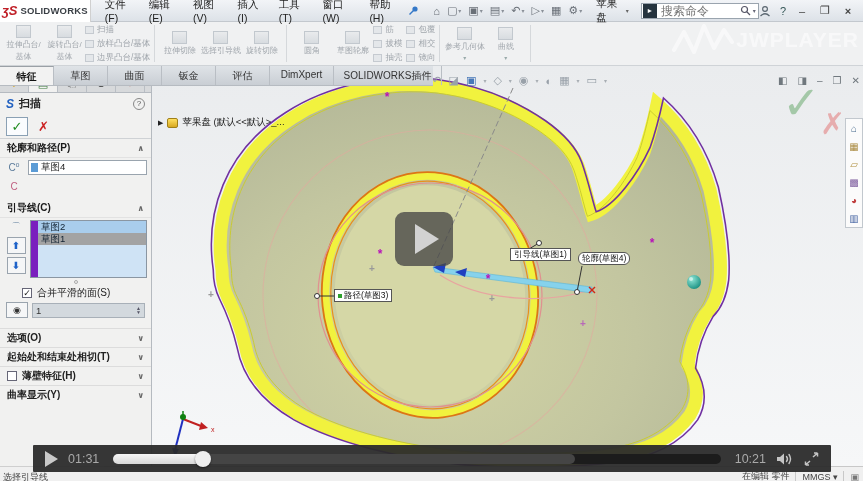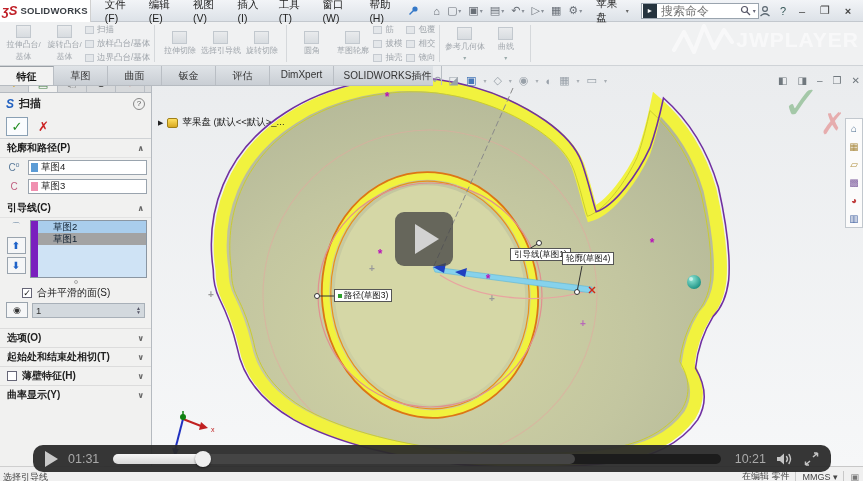--- a/index.html
+++ b/index.html
@@ -88,21 +88,21 @@
   .sw{width:7px;height:9px;flex:0 0 auto;}
   .sw.blue{background:#5b9bd5;}
   .sw.pink{background:#f090b0;}
   .guide-wrap{display:flex;gap:2px;padding:2px 4px 0 4px;}
   .guide-left{width:24px;display:flex;flex-direction:column;align-items:center;gap:3px;}
   .gicon{font-size:10px;color:#5a7a9a;}
   .updown{width:19px;height:17px;border:1px solid #9aa4ae;background:#f5f6f7;display:flex;align-items:center;justify-content:center;color:#1e62c8;font-size:10px;font-weight:bold;}
   .guide-list{flex:1;height:58px;border:1px solid #8a96a2;background:#cfe3f5;display:flex;}
   .guide-stripe{width:7px;background:#7a1fbe;}
   .guide-items{flex:1;}
-  .gitem{height:12px;line-height:12px;padding-left:15px;font-size:9.5px;color:#102030;}
+  .gitem{height:12px;line-height:12px;padding-left:3px;font-size:9.5px;color:#102030;}
   .gitem.a{background:#a9cdec;}
   .gitem.b{background:#a3a3a3;}
   .list-grip{height:7px;display:flex;align-items:center;justify-content:center;}
   .list-grip i{width:4px;height:4px;border:1px solid #aaa;border-radius:50%;}
   .chk-row{display:flex;align-items:center;gap:5px;padding-left:22px;height:15px;}
   .chk{width:10px;height:10px;border:1px solid #667;background:#fff;font-size:9px;line-height:9px;color:#222;text-align:center;}
   .eye-row{display:flex;align-items:center;gap:4px;padding:2px 6px;height:20px;}
   .eyebtn{width:22px;height:16px;border:1px solid #9aa4ae;background:#f5f6f7;display:flex;align-items:center;justify-content:center;font-size:9px;color:#333;}
   .spin{flex:1;height:15px;background:#d3d9de;border:1px solid #a8b0b8;display:flex;align-items:center;padding:0 3px;font-size:9.5px;color:#333;}
   .spin .arrows{margin-left:auto;display:flex;flex-direction:column;font-size:5px;color:#556;line-height:4px;}
@@ -116,21 +116,21 @@
   .status-right{position:absolute;right:4px;top:3px;display:flex;align-items:center;gap:6px;}
   .status-right .sep{width:1px;height:11px;background:#c8c8c8;}
   .sheettabs{position:absolute;left:0;top:457px;width:104px;height:10px;background:#e8e8e8;border:1px solid #cfcfcf;z-index:9;}
   .sheettabs i{position:absolute;left:56px;top:1px;width:44px;height:6px;background:#bdbdbd;display:block;}
 
   
   .watermark{position:absolute;top:22px;right:4px;display:flex;align-items:center;z-index:40;opacity:.55;}
   .watermark .wm-text{color:#fff;font-size:21px;font-weight:bold;letter-spacing:1px;}
   .playoverlay{position:absolute;left:395px;top:212px;width:58px;height:54px;background:rgba(70,70,70,.78);border-radius:9px;display:flex;align-items:center;justify-content:center;z-index:42;}
   .playoverlay .tri{width:0;height:0;border-left:24px solid #d2d2d2;border-top:15px solid transparent;border-bottom:15px solid transparent;margin-left:6px;}
-  .playerbar{position:absolute;left:33px;top:445px;width:798px;height:27px;background:rgba(43,43,43,.95);border-radius:10px;display:flex;align-items:center;padding:0 12px;gap:10px;z-index:45;}
+  .playerbar{position:absolute;left:33px;top:445px;width:798px;height:27px;background:rgba(43,43,43,.95);border-radius:1px;display:flex;align-items:center;padding:0 12px;gap:10px;z-index:45;}
   .pb-play{width:0;height:0;border-left:13px solid #c9c9c9;border-top:8px solid transparent;border-bottom:8px solid transparent;}
   .pb-time{font-size:12.5px;color:#a9a9a9;}
   .pb-track{flex:1;height:10px;background:#1c1c1c;border-radius:5px;position:relative;margin:0 4px;}
   .pb-buffer{position:absolute;left:0;top:0;height:100%;width:76%;background:#454545;border-radius:5px;}
   .pb-played{position:absolute;left:0;top:0;height:100%;width:14.8%;background:linear-gradient(#f6f6f6,#d9d9d9);border-radius:5px;}
   .pb-knob{position:absolute;left:calc(14.8% - 8px);top:-3px;width:16px;height:16px;border-radius:50%;background:#eee;box-shadow:0 1px 2px rgba(0,0,0,.5);}
 </style>
 </head>
 <body>
 
@@ -417,21 +417,21 @@
       <span style="color:#44698c;">⌂</span>
       <span style="color:#a8883c;">▦</span>
       <span style="color:#b09040;">▱</span>
       <span style="color:#8060a0;">▩</span>
       <span style="color:#c04040;">◕</span>
       <span style="color:#4060a0;">▥</span>
     </div>
 
     <div class="callout" style="left:182px;top:223px;"><span class="gdot"></span><span>路径(草图3)</span></div>
     <div class="callout" style="left:358px;top:182px;"><span>引导线(草图1)</span></div>
-    <div class="callout" style="left:410px;top:186px;"><span>轮廓(草图4)</span></div>
+    <div class="callout" style="left:426px;top:186px;border-radius:6px;"><span>轮廓(草图4)</span></div>
   </div>
 
   <div class="leftpanel">
     <div class="panel-grip">
         <i></i>
       </div>
     <div class="pm-tabs">
       <span class="pm-tab" style="color:#d4a017;">❖</span>
       <span class="pm-tab active" style="color:#3a7a3a;">▤</span>
       <span class="pm-tab" style="color:#555;">⎘</span>
@@ -454,24 +454,20 @@
     </div>
     <div class="field-row">
       <span class="ficon">C⁰</span>
       <span class="fieldbox">
           <span class="sw blue"></span>
           <span>草图4</span>
         </span>
     </div>
     <div class="field-row">
       <span class="ficon" style="color:#c06080;">C</span>
-      <span class="fieldbox">
-          <span class="sw pink"></span>
-          <span>草图3</span>
-        </span>
     </div>
 
     <div class="sec-head" style="margin-top:3px;">
       <span>引导线(C)</span>
       <span class="chev">∧</span>
     </div>
     <div class="guide-wrap">
       <div class="guide-left">
         <span class="gicon">⌒</span>
         <span class="updown">⬆</span>

